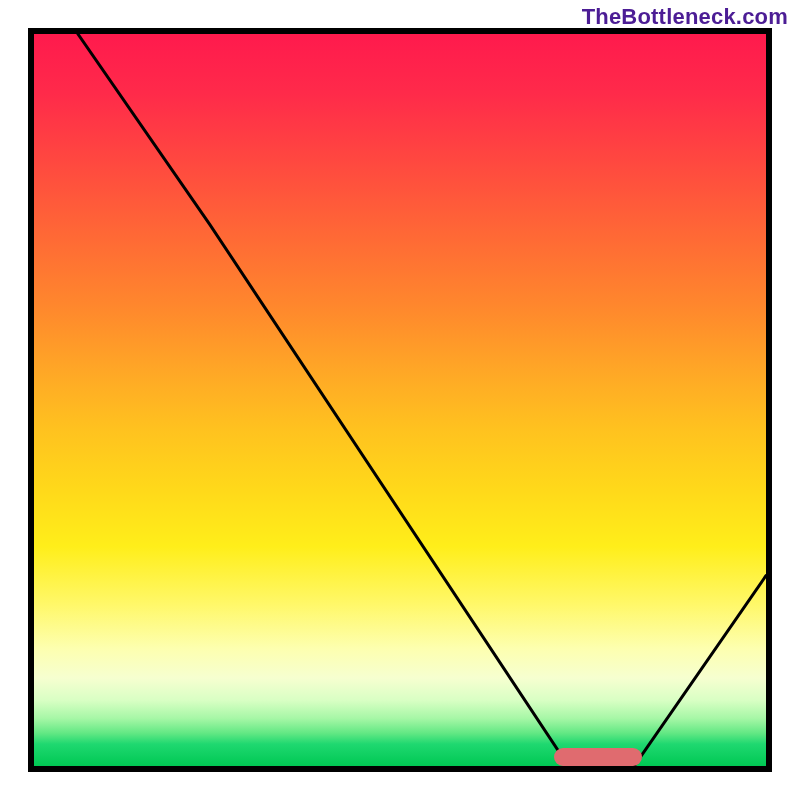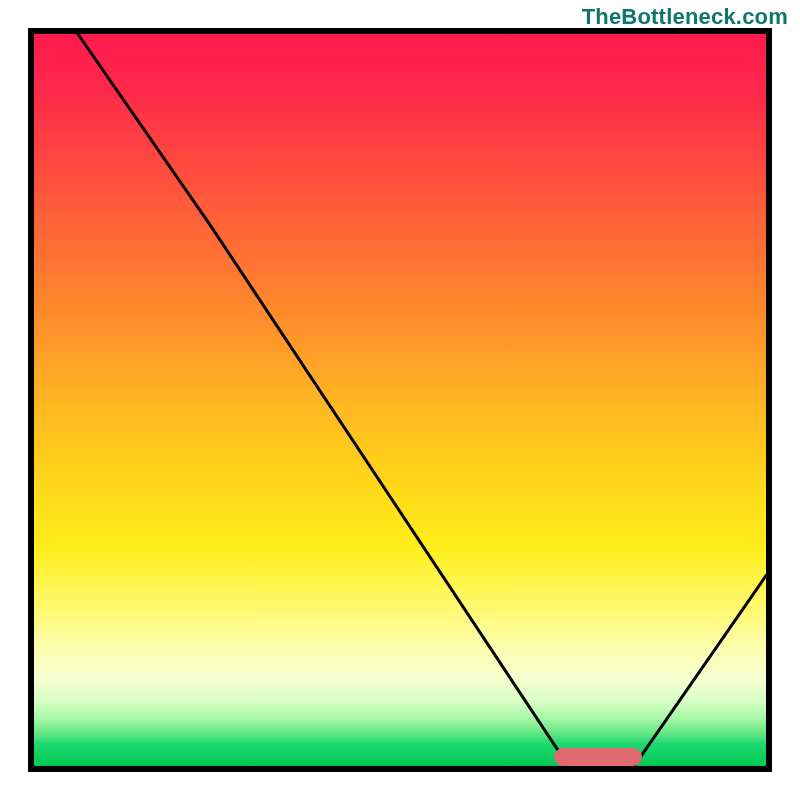--- a/index.html
+++ b/index.html
@@ -14,21 +14,21 @@
     position: relative;
     width: 800px;
     height: 800px;
   }
   .watermark {
     position: absolute;
     top: 4px;
     right: 12px;
     font-size: 22px;
     font-weight: bold;
-    color: #0f766e;
+    color: #4c1d95;
     letter-spacing: 0.2px;
   }
   .frame {
     position: absolute;
     left: 28px;
     top: 28px;
     width: 744px;   
     height: 744px;
     border: 6px solid #000000;
     box-sizing: border-box;

